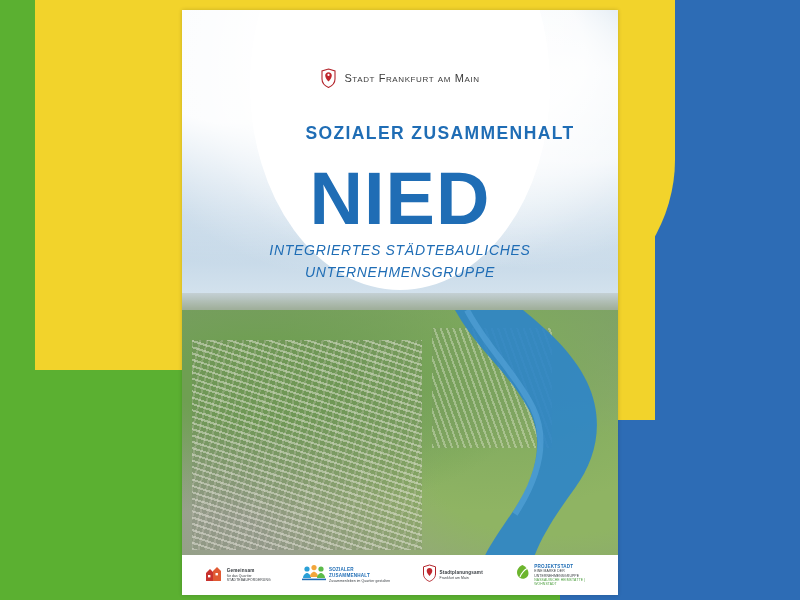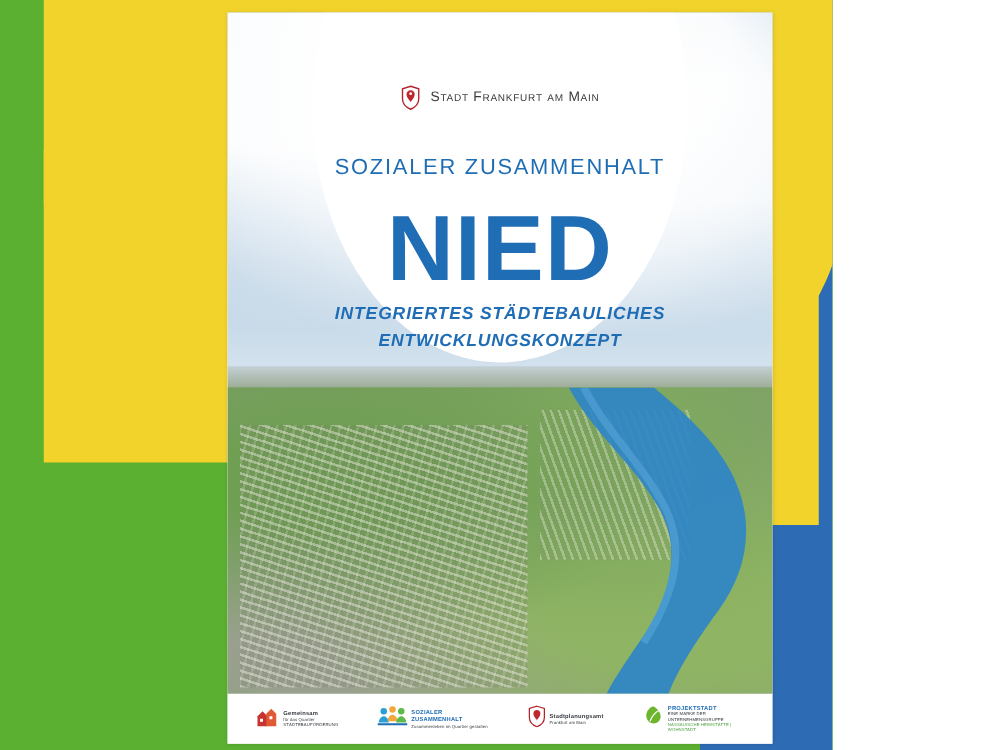--- a/index.html
+++ b/index.html
@@ -6,21 +6,21 @@
     margin: 0;
     padding: 0;
     width: 800px;
     height: 600px;
     overflow: hidden;
     font-family: "Liberation Sans", sans-serif;
   }
 
   #stage {
     position: relative;
-    width: 666px;
+    width: 800px;
     height: 600px;
     background: #4CAF3F;
     overflow: hidden;
   }
 
   
   .bg-green-base {
     position: absolute;
     inset: 0;
     background: #5BB031;
@@ -186,42 +186,43 @@
     width: 17px; height: 20px;
     display:inline-block;
   }
 
   .kicker {
     position: absolute;
     left: 0; top: 113px; width: 436px;
     text-align: center;
     color: #1F6DB5;
     font-size: 17.5px;
-    font-weight: normal;
+    font-weight: bold;
     letter-spacing: 1.4px;
+    padding-left: 40px;
   }
   .bigtitle {
     position: absolute;
     left: 0; top: 134px; width: 436px;
     text-align: center;
     color: #1F6DB5;
     font-size: 74px;
     font-weight: bold;
     letter-spacing: 1px;
     line-height: 1.05;
     margin-top: 16px;
   }
   .subtitle {
     position: absolute;
     left: 0; top: 230px; width: 436px;
     text-align: center;
     color: #1F6DB5;
     font-size: 14px;
     font-style: italic;
-    font-weight: bold;
+    font-weight: normal;
     letter-spacing: .7px;
     line-height: 1.55;
   }
 
   
   .logobar {
     position: absolute;
     left: 0;
     bottom: 0;
     width: 436px;
@@ -290,21 +291,21 @@
             </svg>
           </span>
           <span>Stadt Frankfurt am Main</span>
         </span>
       </div>
 
       <div class="kicker">SOZIALER ZUSAMMENHALT</div>
       <div class="bigtitle">NIED</div>
       <div class="subtitle">
         <div>INTEGRIERTES STÄDTEBAULICHES</div>
-        <div>ENTWICKLUNGSKONZEPT</div>
+        <div>UNTERNEHMENSGRUPPE</div>
       </div>
     </div>
 
     <div class="logobar">
 
       <div class="logo">
         <span class="logo-mark">
           <svg width="20" height="18" viewBox="0 0 20 18">
             <path d="M2 17 L2 9 L6 5 L10 9 L10 17 Z" fill="#c8332f"></path>
             <path d="M9 17 L9 7 L13 3 L17 7 L17 17 Z" fill="#e05a33"></path>

